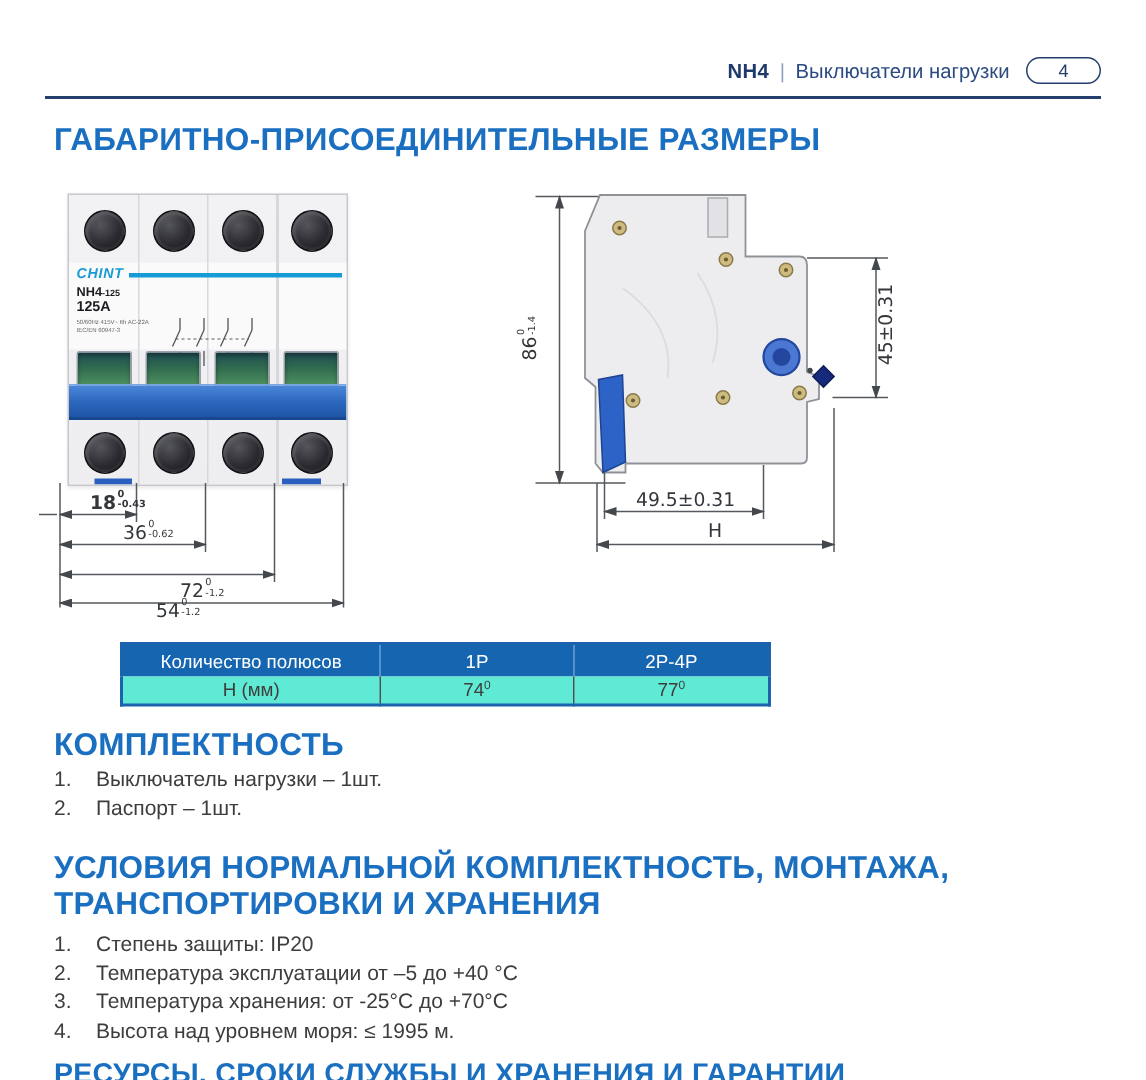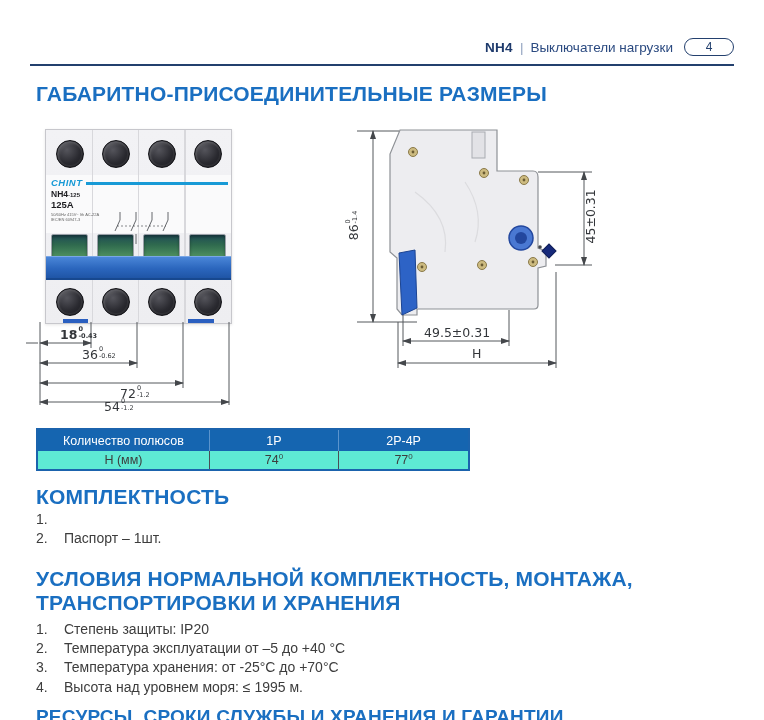--- a/index.html
+++ b/index.html
@@ -55,21 +55,21 @@
   svg.draw{position:absolute;}
   .thin{stroke:#55585c;stroke-width:1;fill:none;}
 
   
   .tbl{position:absolute;left:36px;top:428px;width:434px;border-collapse:collapse;
        font-size:12.5px;}
   .tbl th{background:#1565b0;color:#fff;font-weight:400;height:19px;border-right:1px solid #5b94cd;padding:1px 4px;}
   .tbl th:last-child{border-right:none;}
   .tbl td{background:#5eead4;color:#3d3d3d;height:16px;text-align:center;border-right:1px solid #4a4e55;padding:1px 4px;}
   .tbl td:last-child{border-right:none;}
-  .tbl{border:2px solid #1b63ad;}
+  .tbl{border:2px solid #1b63ad;margin-left:44px;}
   .tbl sup{font-size:8px;}
 
   
   .nlist{position:absolute;left:36px;font-size:14px;color:#3d3d3d;}
   .nrow{display:flex;line-height:19.2px;}
   .nrow .num{width:28px;flex:none;}
 
   .cutoff{position:absolute;left:36px;top:706px;font-weight:bold;color:#1a6fc1;font-size:19px;letter-spacing:.2px;}
 </style>
 </head>
@@ -266,20 +266,21 @@
       <td><span>74</span><sup>0</sup></td>
       <td><span>77</span><sup>0</sup></td>
     </tr>
   </tbody>
     </table>
 
   <div class="h1" style="left:36px;top:485px;">КОМПЛЕКТНОСТЬ</div>
   <div class="nlist" style="top:510px;">
     <div class="nrow">
       <span class="num">1.</span>
+      <span>Выключатель нагрузки – 1шт.</span>
     </div>
     <div class="nrow">
       <span class="num">2.</span>
       <span>Паспорт – 1шт.</span>
     </div>
   </div>
 
   <div class="h1" style="left:36px;top:567px;max-width:600px;">УСЛОВИЯ НОРМАЛЬНОЙ КОМПЛЕКТНОСТЬ, МОНТАЖА, ТРАНСПОРТИРОВКИ И ХРАНЕНИЯ</div>
   <div class="nlist" style="top:620px;">
     <div class="nrow">

